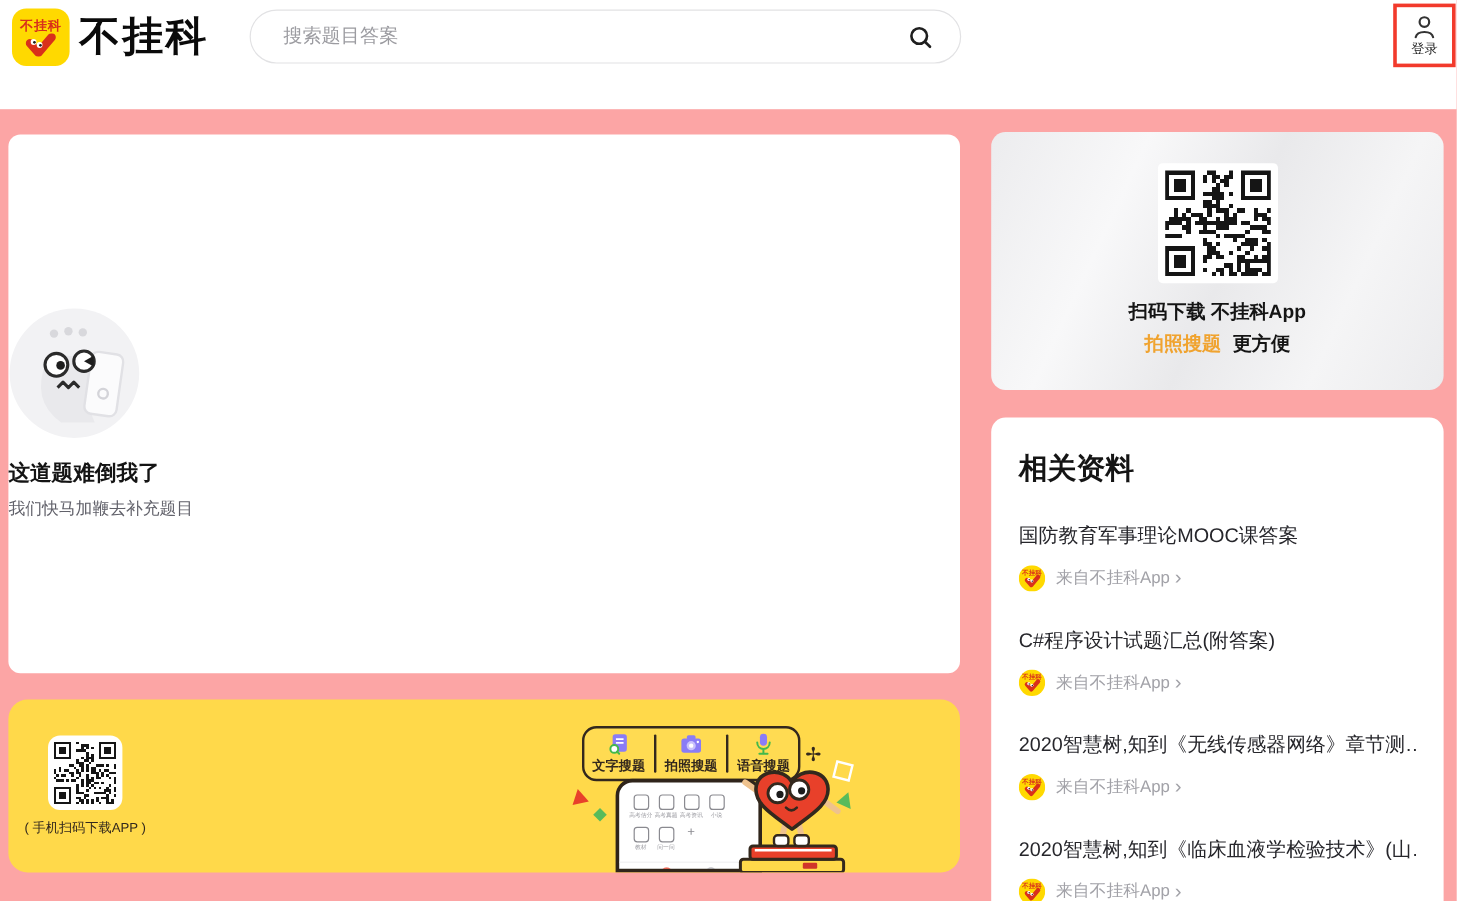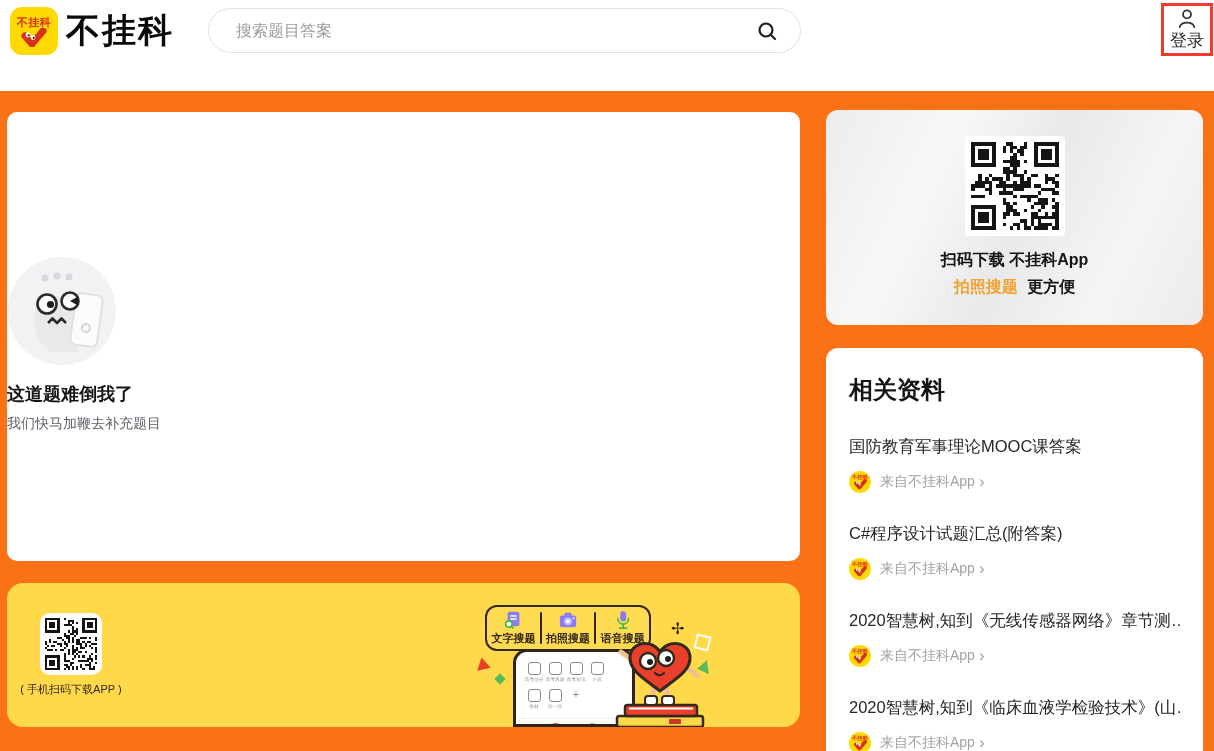--- a/index.html
+++ b/index.html
@@ -1,33 +1,33 @@
 <!DOCTYPE html>
 <html><head>
 <meta charset="utf-8">
 <style>
   html,body{margin:0;padding:0;}
-  #app{position:relative;width:1214px;height:751px;background:#f97316;overflow:hidden;
+  #app{position:relative;width:1214px;height:751px;background:#fca5a5;overflow:hidden;
        font-family:"Liberation Sans","DejaVu Sans",sans-serif;color:#111;}
   
   .header{position:absolute;left:0;top:0;width:1214px;height:91px;background:#fff;}
   .logo-badge{position:absolute;left:10px;top:7px;width:48px;height:48px;border-radius:12px;
       background:#ffd900;display:flex;flex-direction:column;align-items:center;justify-content:center;}
   .logo-badge .logo-txt{font-size:11px;font-weight:800;color:#d9301a;line-height:12px;letter-spacing:.5px;}
   .brand{position:absolute;left:66px;top:8px;font-size:34px;font-weight:900;color:#0a0a0a;letter-spacing:2px;}
   .search{position:absolute;left:208px;top:8px;width:593px;height:45px;border:1px solid #e2e2e4;
       border-radius:24px;background:#fff;display:flex;align-items:center;box-sizing:border-box;}
   .search input{flex:1;border:none;outline:none;background:transparent;margin-left:25px;
       font-size:16px;color:#333;font-family:inherit;}
   .search input::placeholder{color:#9c9ca1;}
   .search .mag{margin-right:22px;cursor:pointer;display:flex;}
   .login{position:absolute;left:1161px;top:3px;width:52px;height:53px;border:3px solid #f23a2c;
       box-sizing:border-box;display:flex;flex-direction:column;align-items:center;justify-content:center;
       background:#fff;cursor:pointer;}
-  .login .lbl{font-size:17px;color:#222;margin-top:1px;}
+  .login .lbl{font-size:11px;color:#222;margin-top:1px;}
   
   .main-card{position:absolute;left:7px;top:112px;width:793px;height:449px;background:#fff;border-radius:10px;
       display:flex;flex-direction:column;align-items:flex-start;}
   .main-card .mascot{margin-top:144px;}
   .empty-title{margin-top:16px;font-size:18px;font-weight:800;color:#141414;}
   .empty-sub{margin-top:9px;font-size:14px;color:#61616a;}
   
   .qr-card{position:absolute;left:826px;top:110px;width:377px;height:215px;border-radius:12px;
       background:linear-gradient(115deg,#ececee 0%,#f8f8f9 28%,#e9e9eb 52%,#f5f5f6 76%,#ebebed 100%);
       display:flex;flex-direction:column;align-items:center;overflow:hidden;}
@@ -50,21 +50,21 @@
       border-radius:16px;overflow:hidden;}
   .b-qr{position:absolute;left:33px;top:30px;width:62px;height:62px;background:#fff;border-radius:10px;
       padding:5px;box-sizing:border-box;}
   .b-qr-cap{position:absolute;left:8px;top:99px;width:112px;text-align:center;font-size:11px;color:#33281d;}
   .b-title{position:absolute;left:124px;top:26px;font-size:31px;font-weight:900;color:#fff;letter-spacing:1px;
       text-shadow:-2px -2px 0 #33281d,2px -2px 0 #33281d,-2px 2px 0 #33281d,2px 2px 0 #33281d,
       -2px 0 0 #33281d,2px 0 0 #33281d,0 -2px 0 #33281d,0 2px 0 #33281d,3px 4px 0 #33281d;}
   .b-pill{position:absolute;left:128px;top:72px;height:24px;padding:0 16px;border:2px solid #33281d;
       border-radius:14px;background:linear-gradient(90deg,#fff6cf,#ffdf63);
       display:flex;align-items:center;font-size:12.5px;font-weight:800;color:#6b3a12;}
-  .feature-box{position:absolute;left:478px;top:22px;width:166px;height:46px;border:2.5px solid #33281d;
+  .feature-box{position:absolute;left:478px;top:22px;width:182px;height:46px;border:2.5px solid #33281d;
       border-radius:12px;background:#ffdb52;display:flex;align-items:center;justify-content:space-around;box-sizing:border-box;}
   .feature{display:flex;flex-direction:column;align-items:center;gap:1px;width:56px;}
   .feature .f-lbl{font-size:11px;font-weight:800;color:#33281d;white-space:nowrap;}
   .f-sep{width:2px;height:32px;background:#33281d;border-radius:1px;}
   .phone{position:absolute;left:506px;top:66px;width:122px;height:78px;background:#fff;
       border:3px solid #2f241a;border-radius:14px 14px 0 0;box-sizing:border-box;overflow:hidden;}
   .app-grid{display:flex;flex-wrap:wrap;padding:10px 6px 0 8px;}
   .app{width:20px;margin-right:1px;margin-bottom:5px;display:flex;flex-direction:column;align-items:center;}
   .app .ic{width:11px;height:11px;border:1.2px solid #8a8a90;border-radius:3px;}
   .app .al{font-size:6px;color:#9a9aa0;transform:scale(.8);white-space:nowrap;}

